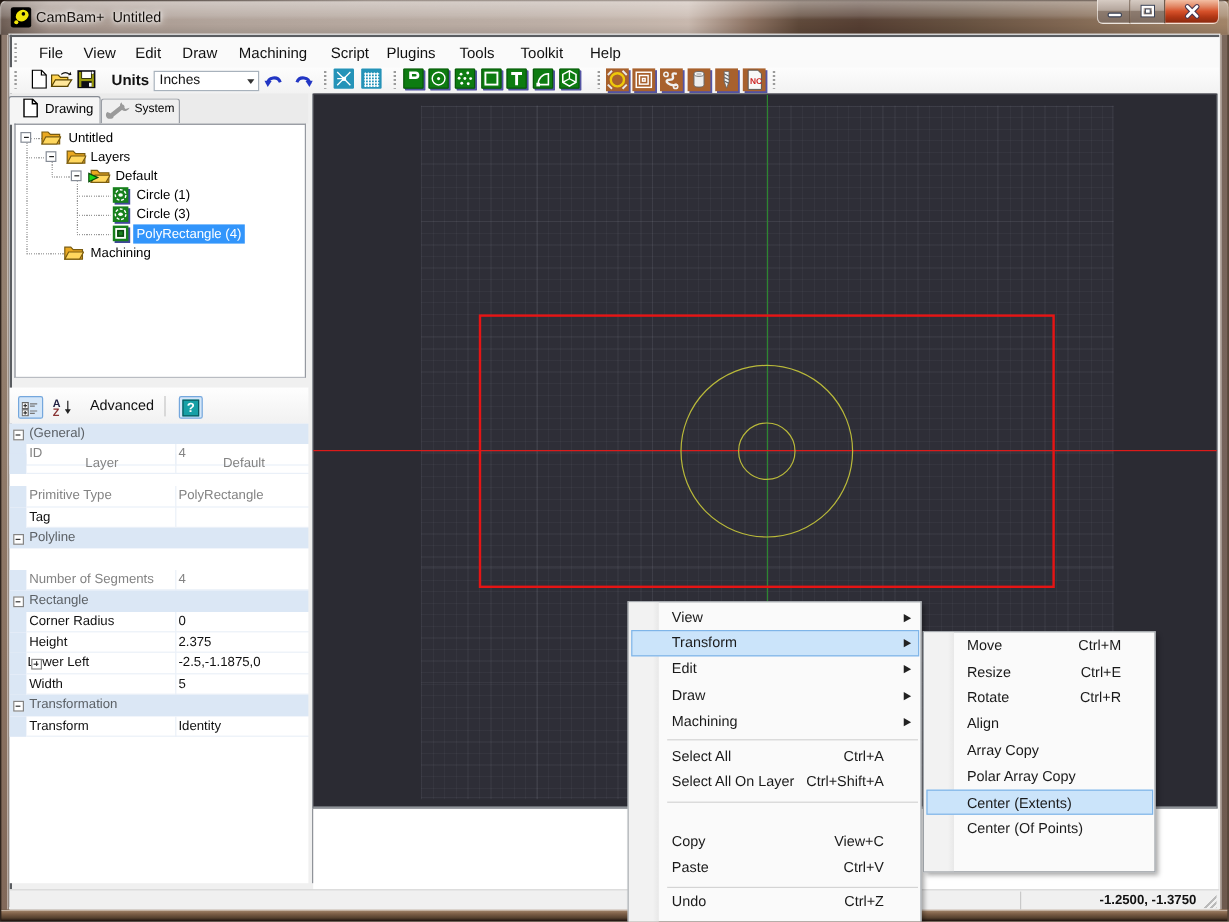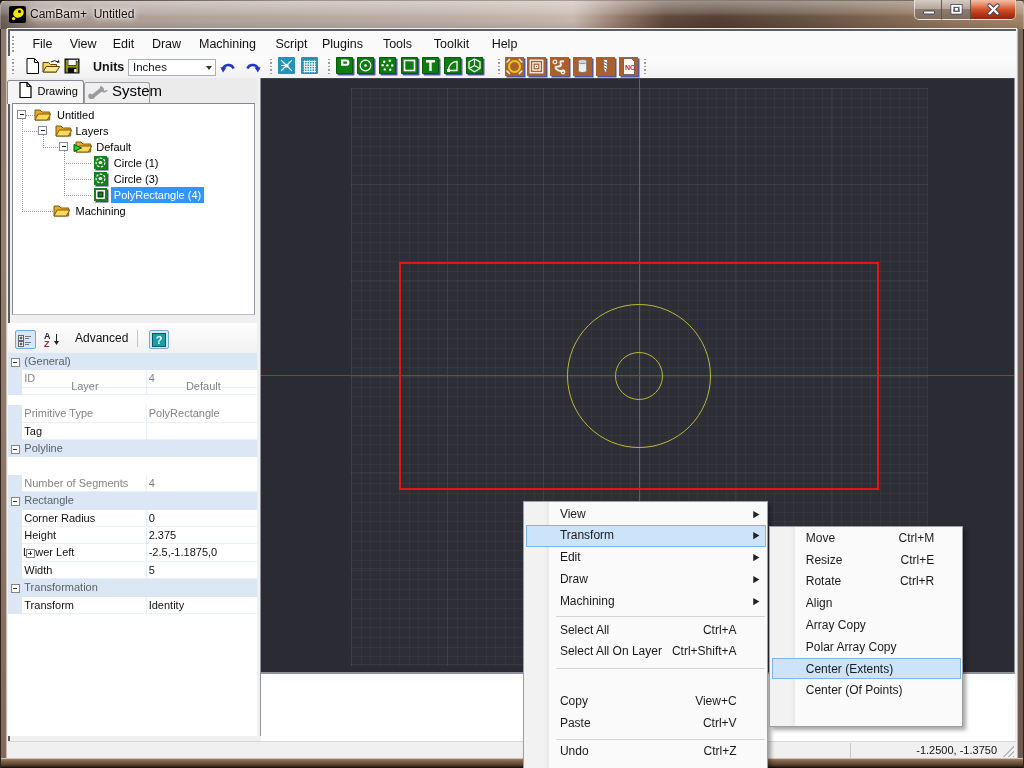--- a/index.html
+++ b/index.html
@@ -58,21 +58,21 @@
 #cvr{left:1013.5px;top:78px;width:1.5px;height:596px;background:#8f9399;}
 #grid{position:absolute;left:89.5px;top:8.5px;width:577px;height:578px;background-color:#2e2e37;
  background-image:
   repeating-linear-gradient(to right,rgba(215,220,235,.055) 0 1px,transparent 1px 96px),
   repeating-linear-gradient(to bottom,rgba(215,220,235,.055) 0 1px,transparent 1px 96px),
   repeating-linear-gradient(to right,rgba(215,220,235,.038) 0 1px,transparent 1px 9.617px),
   repeating-linear-gradient(to bottom,rgba(215,220,235,.038) 0 1px,transparent 1px 9.633px);}
 #belowcv{left:261px;top:674px;width:754px;height:67px;background:#fff;}
 #bcl{left:259.5px;top:674px;width:1.5px;height:62px;background:#8f9399;}
 
-#statusbar{left:8px;top:741px;width:1008px;height:17px;background:#f0f0f0;border-top:1px solid #d7d7d7;font-size:11px;color:#111;}
+#statusbar{left:8px;top:741px;width:1008px;height:17px;background:#f0f0f0;border-top:1px solid #d7d7d7;font-size:11px;color:#111;font-weight:bold;}
 
 .menu{position:absolute;background:#fafafa;border:1px solid #9ba0a5;box-shadow:3px 3px 4px rgba(0,0,0,.35);z-index:50;}
 .menu .gutter{position:absolute;left:0;top:0;bottom:0;width:25px;background:linear-gradient(90deg,#f2f2f2,#f2f2f2 80%,#e8e8e8);}
 .mi{position:absolute;left:0;right:0;height:21.8px;line-height:21.8px;font-size:12px;color:#1a1a1a;}
 .mi .lbl{position:absolute;left:36.2px;}
 .mi .sc{position:absolute;right:30.7px;}
 .mi .ar{position:absolute;right:8px;font-size:8px;top:0;color:#222;transform:scaleY(1.15);}
 .hili{position:absolute;left:2px;right:1px;height:21.8px;background:#cbe4fa;border:1px solid #7fb5e8;}
 .msep{position:absolute;left:32px;right:2px;height:1px;background:#d4d4d4;}
 svg{display:block;}
@@ -304,21 +304,21 @@
       </svg>
     </div>
  <div style="position:absolute;left:29.5px;top:0;height:25px;line-height:26px;font-size:11px;color:#000;">Drawing</div>
  <div style="position:absolute;left:80px;top:6px;">
       <svg width="22" height="15" viewBox="0 0 22 15">
         <path d="M4.5 12.5 L14 5" stroke="#9a9a9a" stroke-width="3.6" stroke-linecap="round"></path>
         <path d="M13.2 1.2 a4.2 4.2 0 1 0 6.8 4.6 l-3.4 1 -2.2-2.4 z" fill="#9a9a9a"></path>
         <path d="M6.8 13.2 a3.4 3.4 0 1 1 -5.4-3.8 l2.6 .9 .4 2.2 z" fill="#9a9a9a"></path>
       </svg>
     </div>
- <div style="position:absolute;left:104px;top:0;height:25px;line-height:26px;font-size:15px;color:#000;">System</div>
+ <div style="position:absolute;left:104px;top:0;height:25px;line-height:26px;font-size:10px;color:#000;">System</div>
 </div>
 <div id="treebox" class="abs">
     <div id="tree" style="position:relative;width:100%;height:100%;font-size:11px;">
  <div class="vdot" style="left:8.5px;top:15px;height:91.5px;"></div>
  <div class="vdot" style="left:29.5px;top:31px;height:11.5px;"></div>
  <div class="vdot" style="left:50.5px;top:47px;height:43.5px;"></div>
  <div class="hdot" style="left:13px;top:10.5px;width:9px;"></div>
  <div class="hdot" style="left:8.5px;top:26.5px;width:16px;"></div>
  <div class="hdot" style="left:29.5px;top:42.5px;width:16px;"></div>
  <div class="hdot" style="left:50.5px;top:58.5px;width:28px;"></div>

